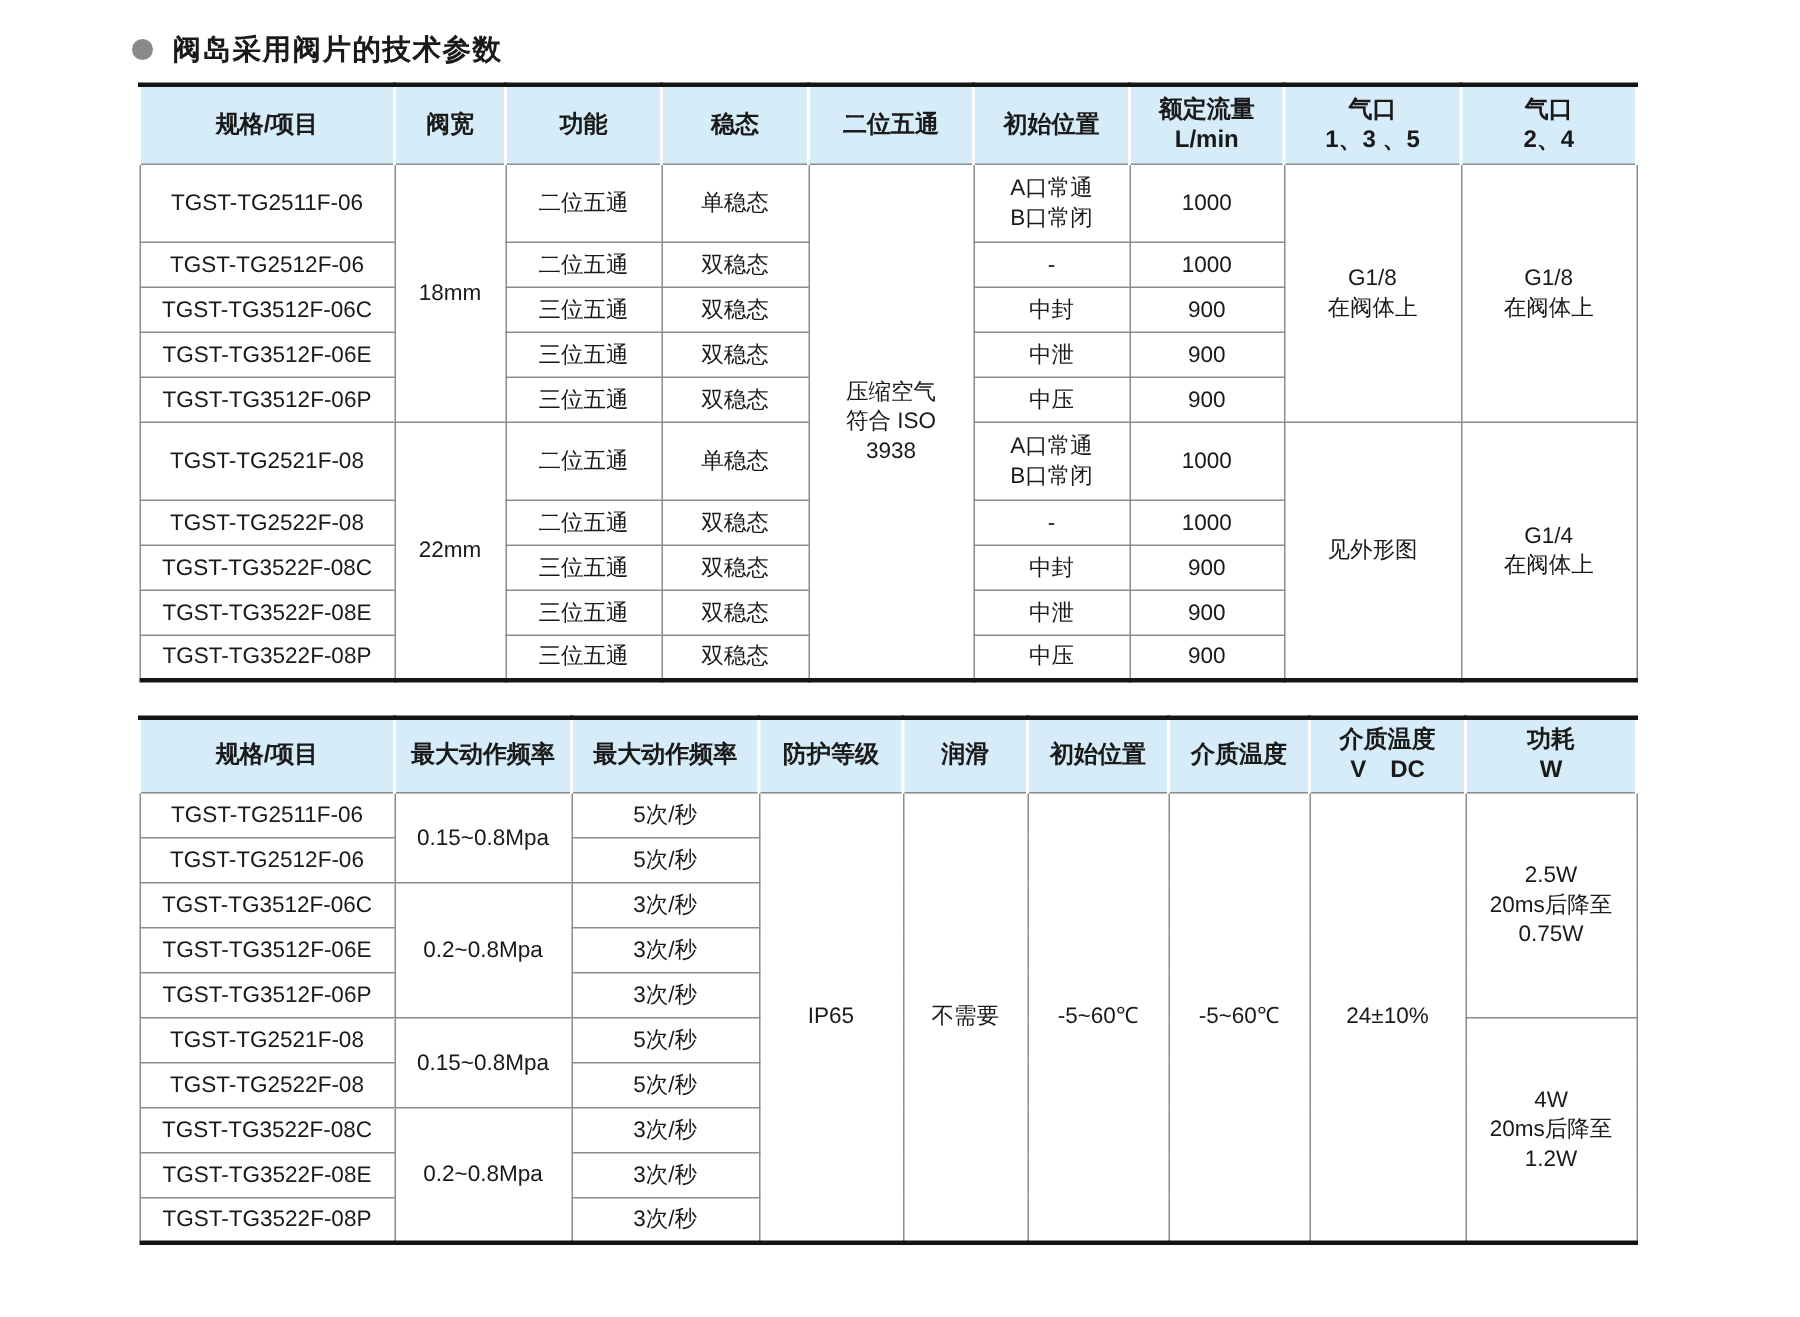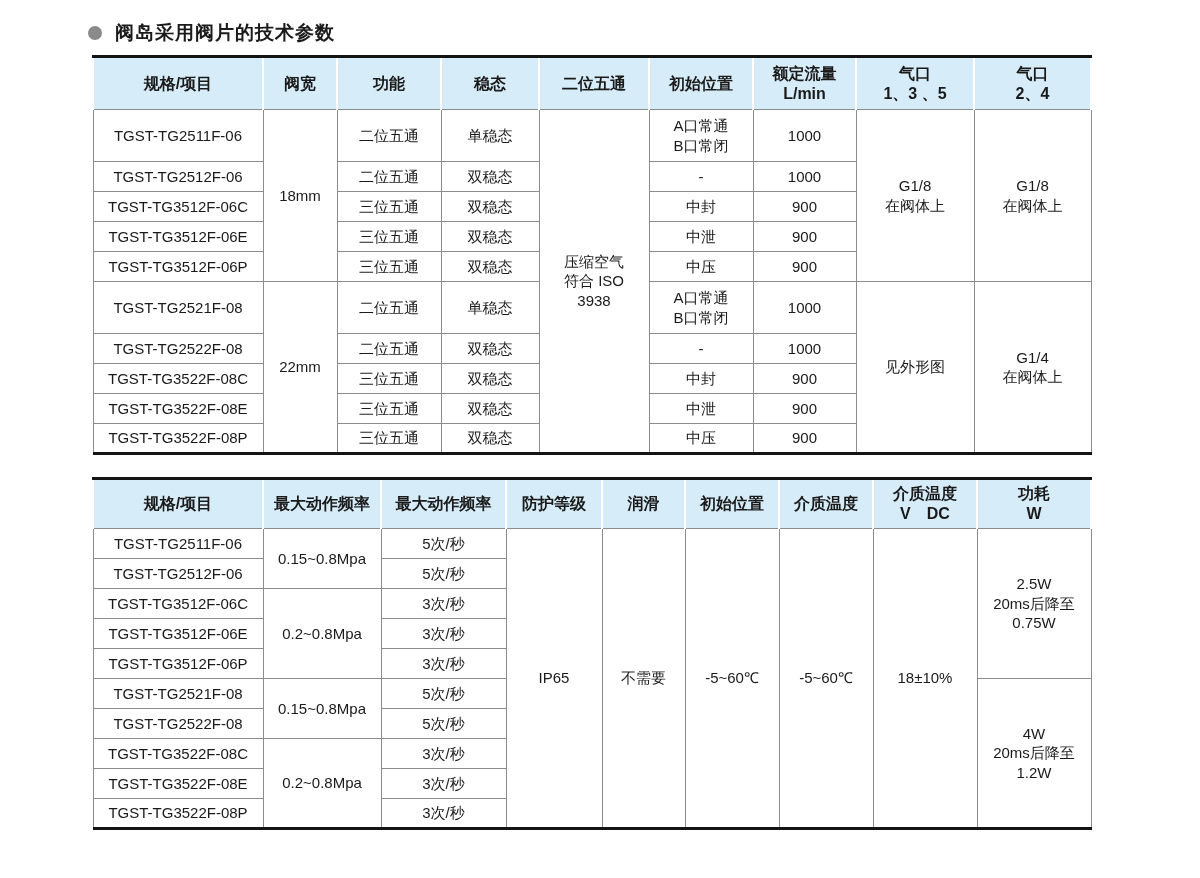--- a/index.html
+++ b/index.html
@@ -227,21 +227,21 @@
     </thead>
     <tbody>
       <tr class="r">
         <td>TGST-TG2511F-06</td>
         <td rowspan="2">0.15~0.8Mpa</td>
         <td>5次/秒</td>
         <td rowspan="10">IP65</td>
         <td rowspan="10">不需要</td>
         <td rowspan="10">-5~60℃</td>
         <td rowspan="10">-5~60℃</td>
-        <td rowspan="10">18±10%</td>
+        <td rowspan="10">24±10%</td>
         <td rowspan="5">2.5W
 20ms后降至
 0.75W</td>
       </tr>
       <tr class="r">
         <td>TGST-TG2512F-06</td>
         <td>5次/秒</td>
       </tr>
       <tr class="r">
         <td>TGST-TG3512F-06C</td>

